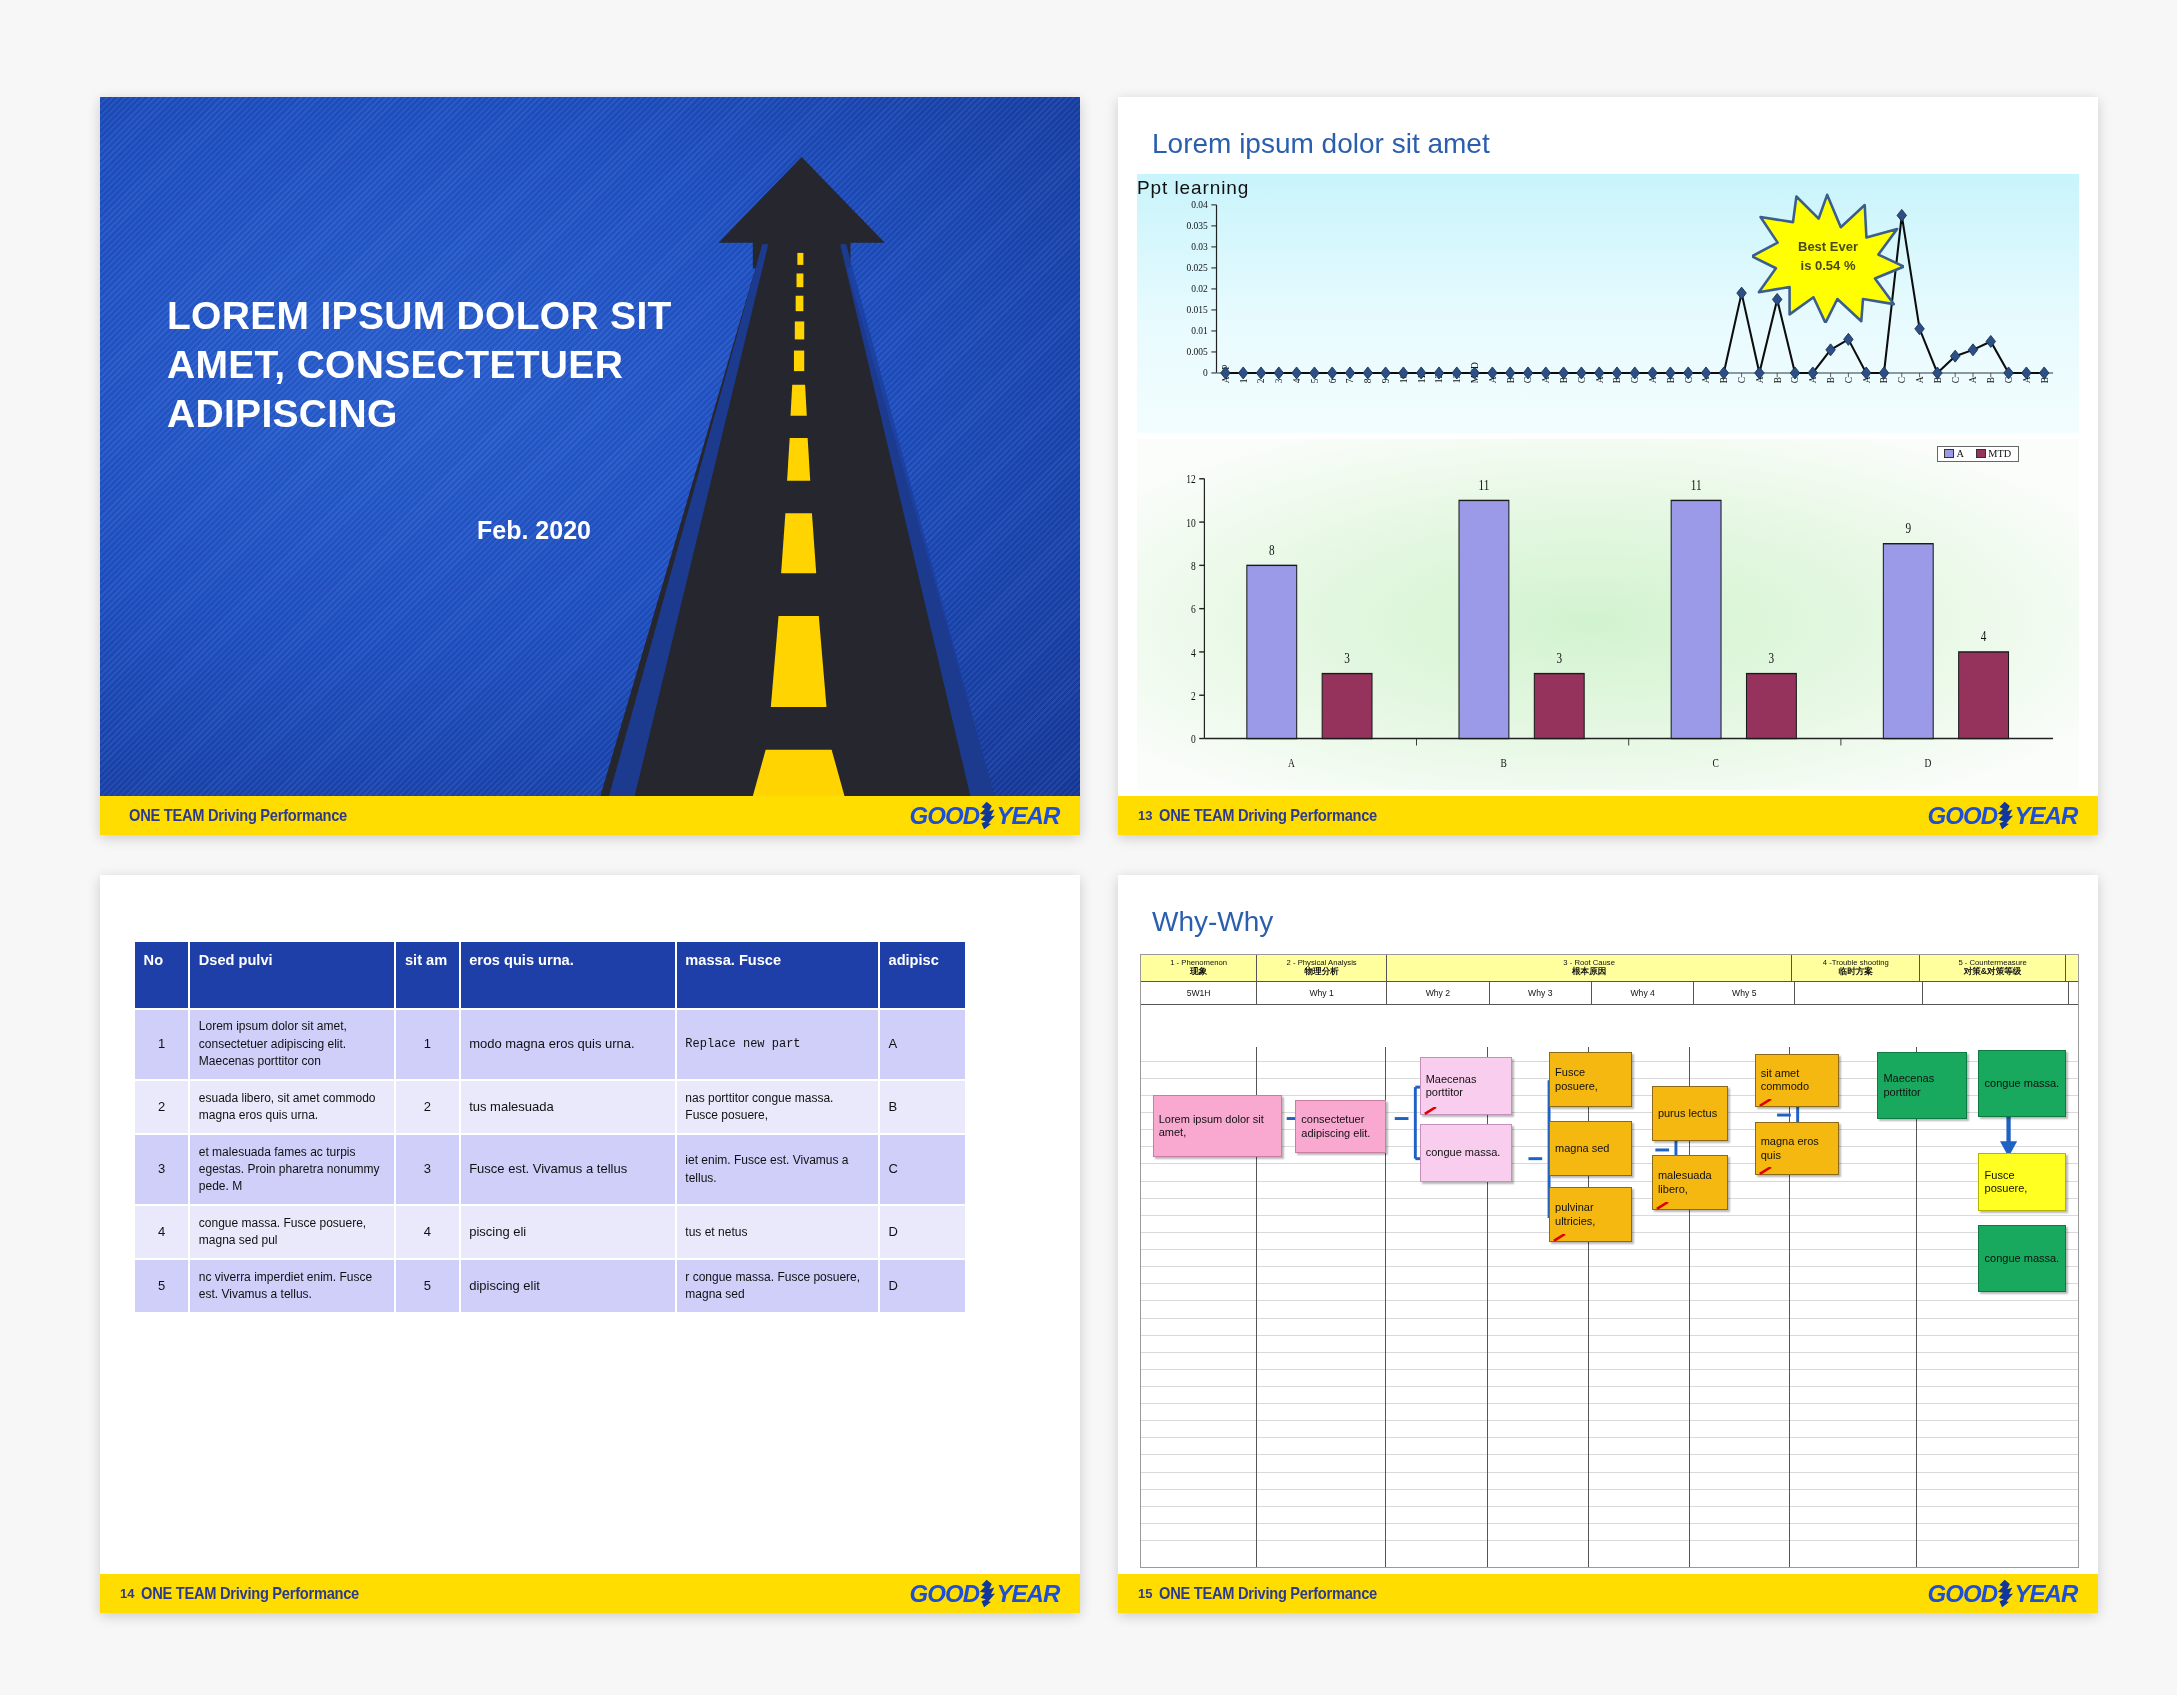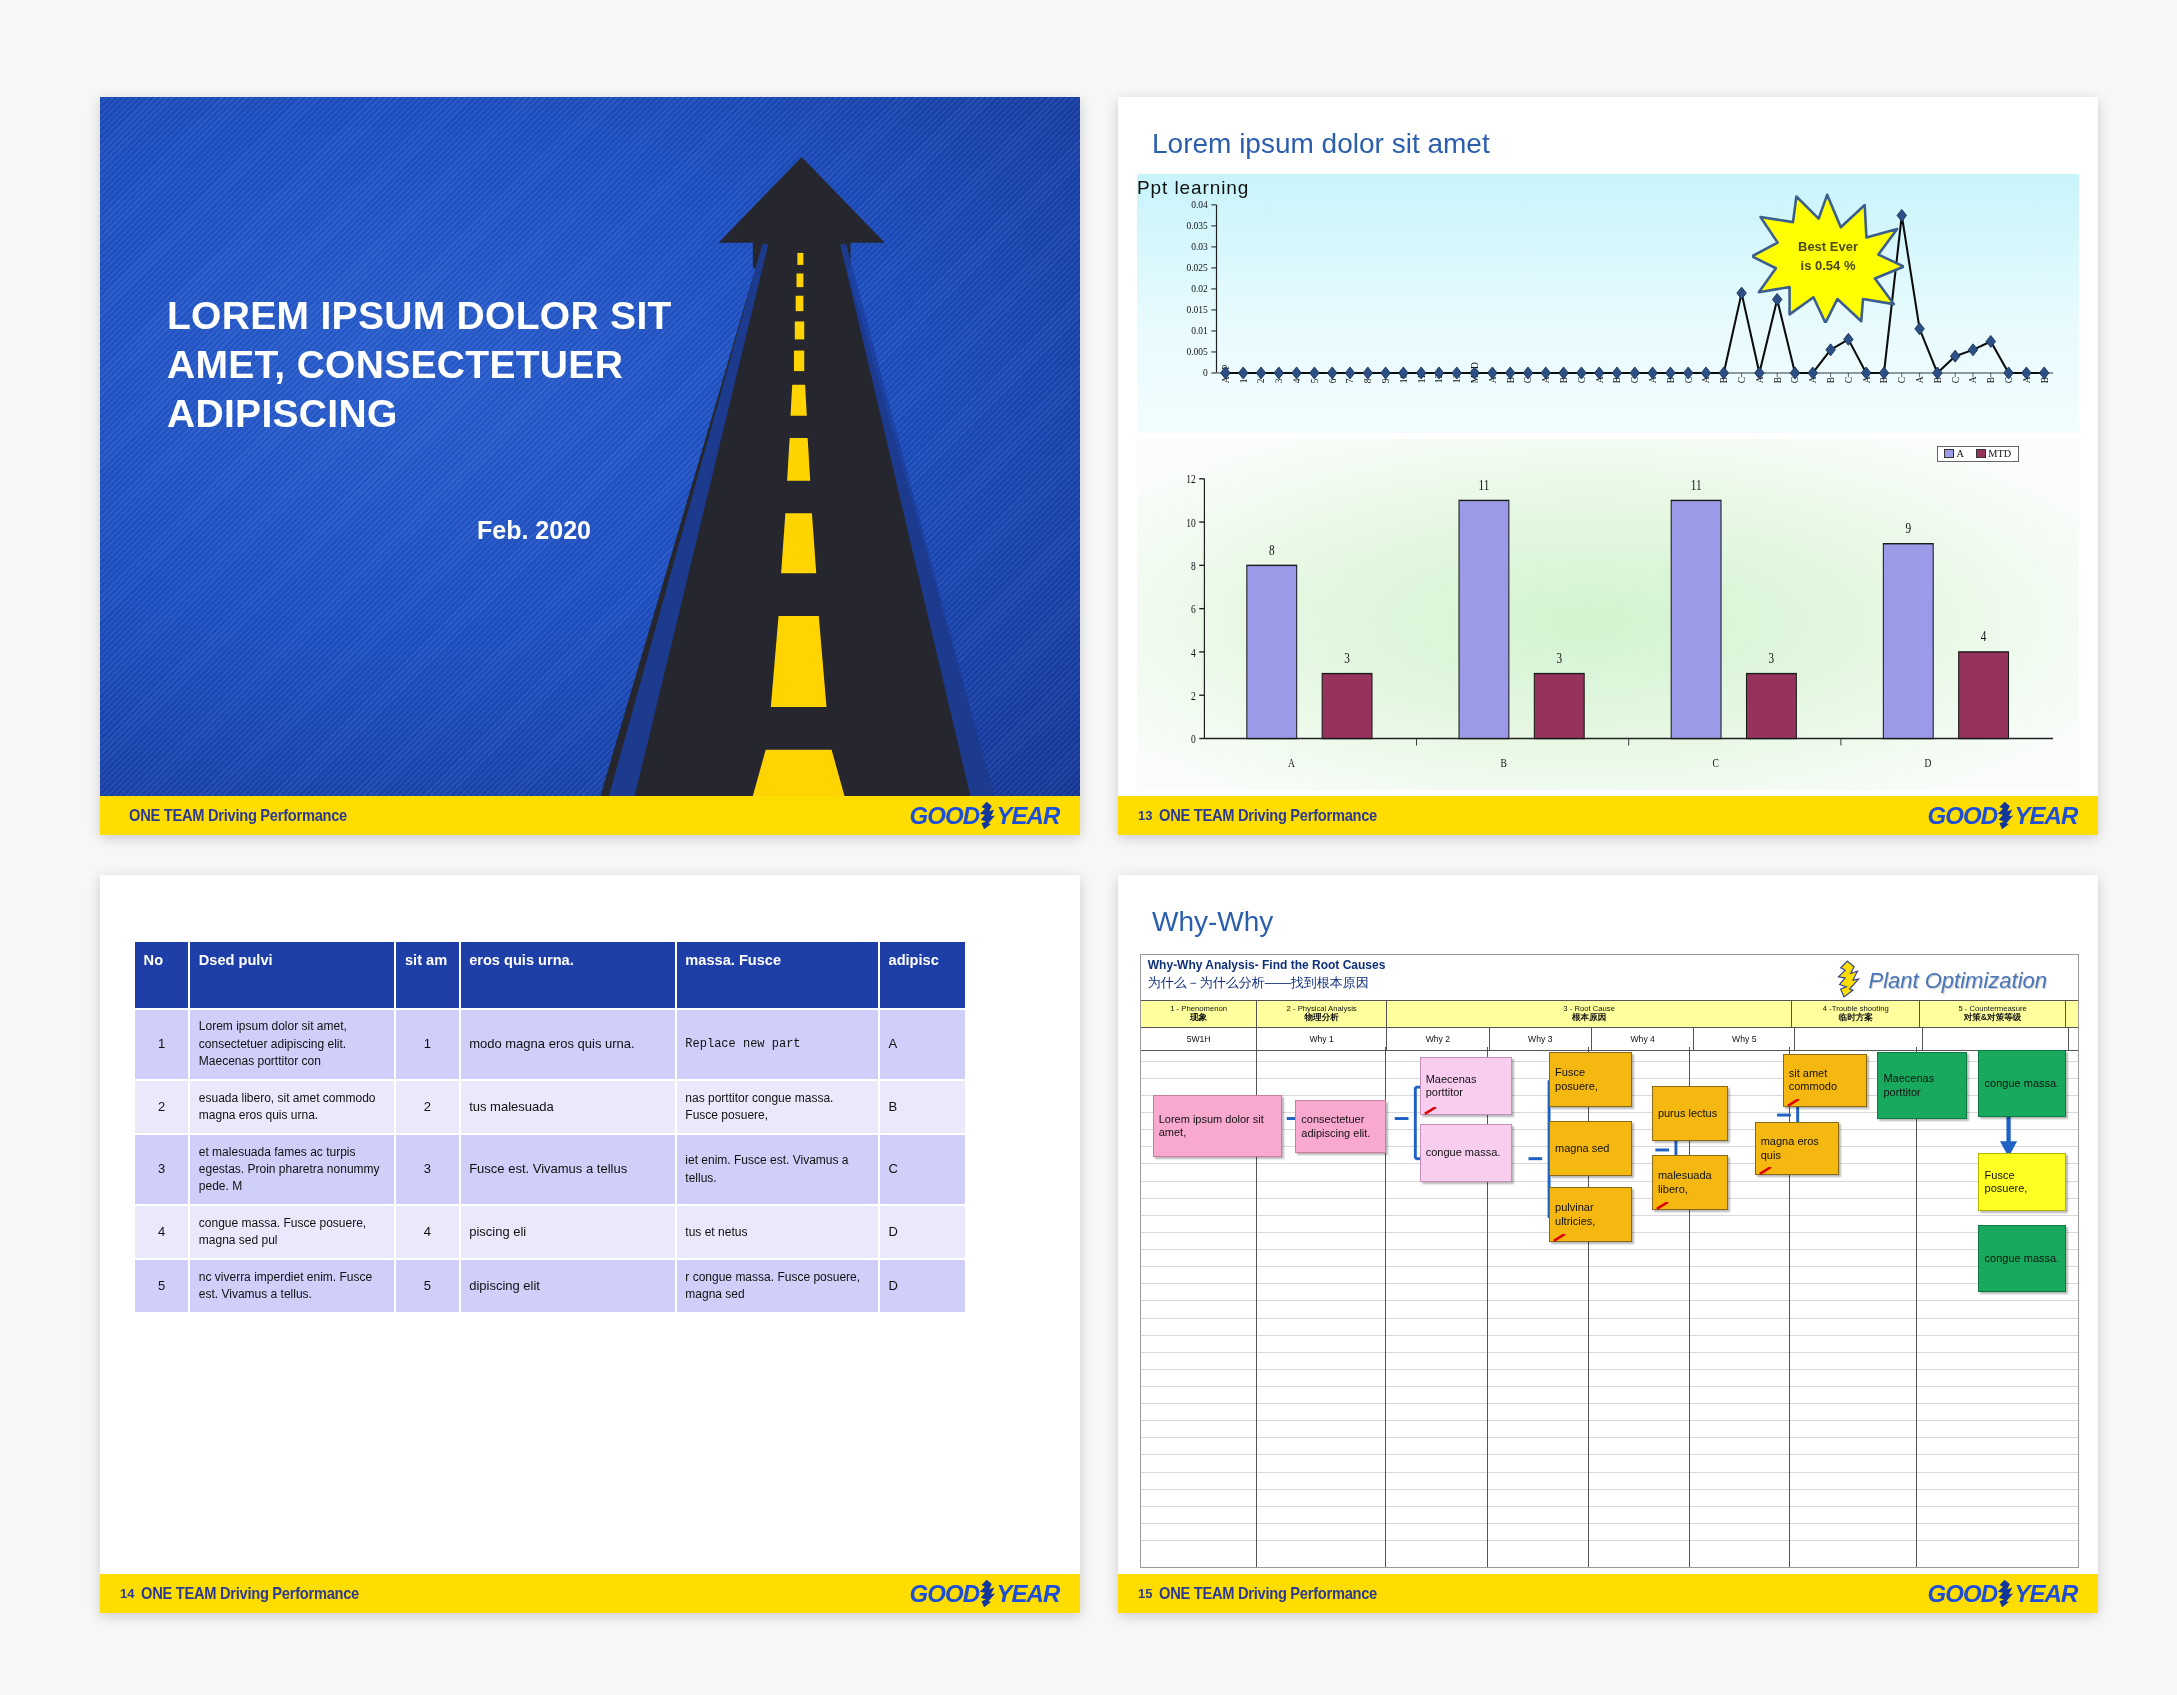--- a/index.html
+++ b/index.html
@@ -554,32 +554,20 @@
         </span>
         <span class="gy-text">YEAR</span>
       </div>
     </div>
   </div>
 
   <div class="slide" id="slide-whywhy">
     <div class="slide-head">Why-Why</div>
 
     <div class="ww-sheet">
-      <div class="ww-header">
-        <div class="ww-h-en">Why-Why Analysis- Find the Root Causes</div>
-        <div class="ww-h-cn">为什么－为什么分析——找到根本原因</div>
-        <div class="ww-plantopt">
-          <span>
-            <svg width="29" height="38" viewBox="0 0 22 34">
-              <path d="M10 1 L16 6 L13 12 L19 10 L15 18 L20 17 L12 26 L15 27 L7 33 L4 26 L9 24 L3 22 L8 16 L2 15 L8 9 L4 7 Z" fill="#ffdd00" stroke="#2b3a8f" stroke-width="1"></path>
-            </svg>
-          </span>
-          <span class="po-text">Plant Optimization</span>
-        </div>
-      </div>
 
       <div class="ww-colhead" id="ww-colhead">
           <div style="width: 12.2936%;">
             <span>1 - Phenomenon</span>
             <span class="cn">现象</span>
           </div>
           <div style="width: 13.7615%;">
             <span>2 - Physical Analysis</span>
             <span class="cn">物理分析</span>
           </div>
@@ -698,21 +686,21 @@
             </div>
             <div class="ww-box ww-orange" style="left: 54.5133%; top: 39px; width: 8.14159%; height: 55px;">
               <span>purus lectus</span>
             </div>
             <div class="ww-box ww-orange" style="left: 54.5133%; top: 108px; width: 8.14159%; height: 55px;">
               <span>malesuada libero,</span>
               <span class="ww-flag"><svg width="13.7" height="7.7" viewBox="0 0 16 9">
                   <path d="M1 8 L14 0" stroke="#e00000" stroke-width="3"></path>
                 </svg></span>
             </div>
-            <div class="ww-box ww-orange" style="left: 65.4867%; top: 6.8px; width: 9.02655%; height: 53px; margin-left: 28px;">
+            <div class="ww-box ww-orange" style="left: 65.4867%; top: 6.8px; width: 9.02655%; height: 53px;">
               <span>sit amet commodo</span>
               <span class="ww-flag"><svg width="13.7" height="7.7" viewBox="0 0 16 9">
                   <path d="M1 8 L14 0" stroke="#e00000" stroke-width="3"></path>
                 </svg></span>
             </div>
             <div class="ww-box ww-orange" style="left: 65.4867%; top: 75px; width: 9.02655%; height: 53px;">
               <span>magna eros quis</span>
               <span class="ww-flag"><svg width="13.7" height="7.7" viewBox="0 0 16 9">
                   <path d="M1 8 L14 0" stroke="#e00000" stroke-width="3"></path>
                 </svg></span>

